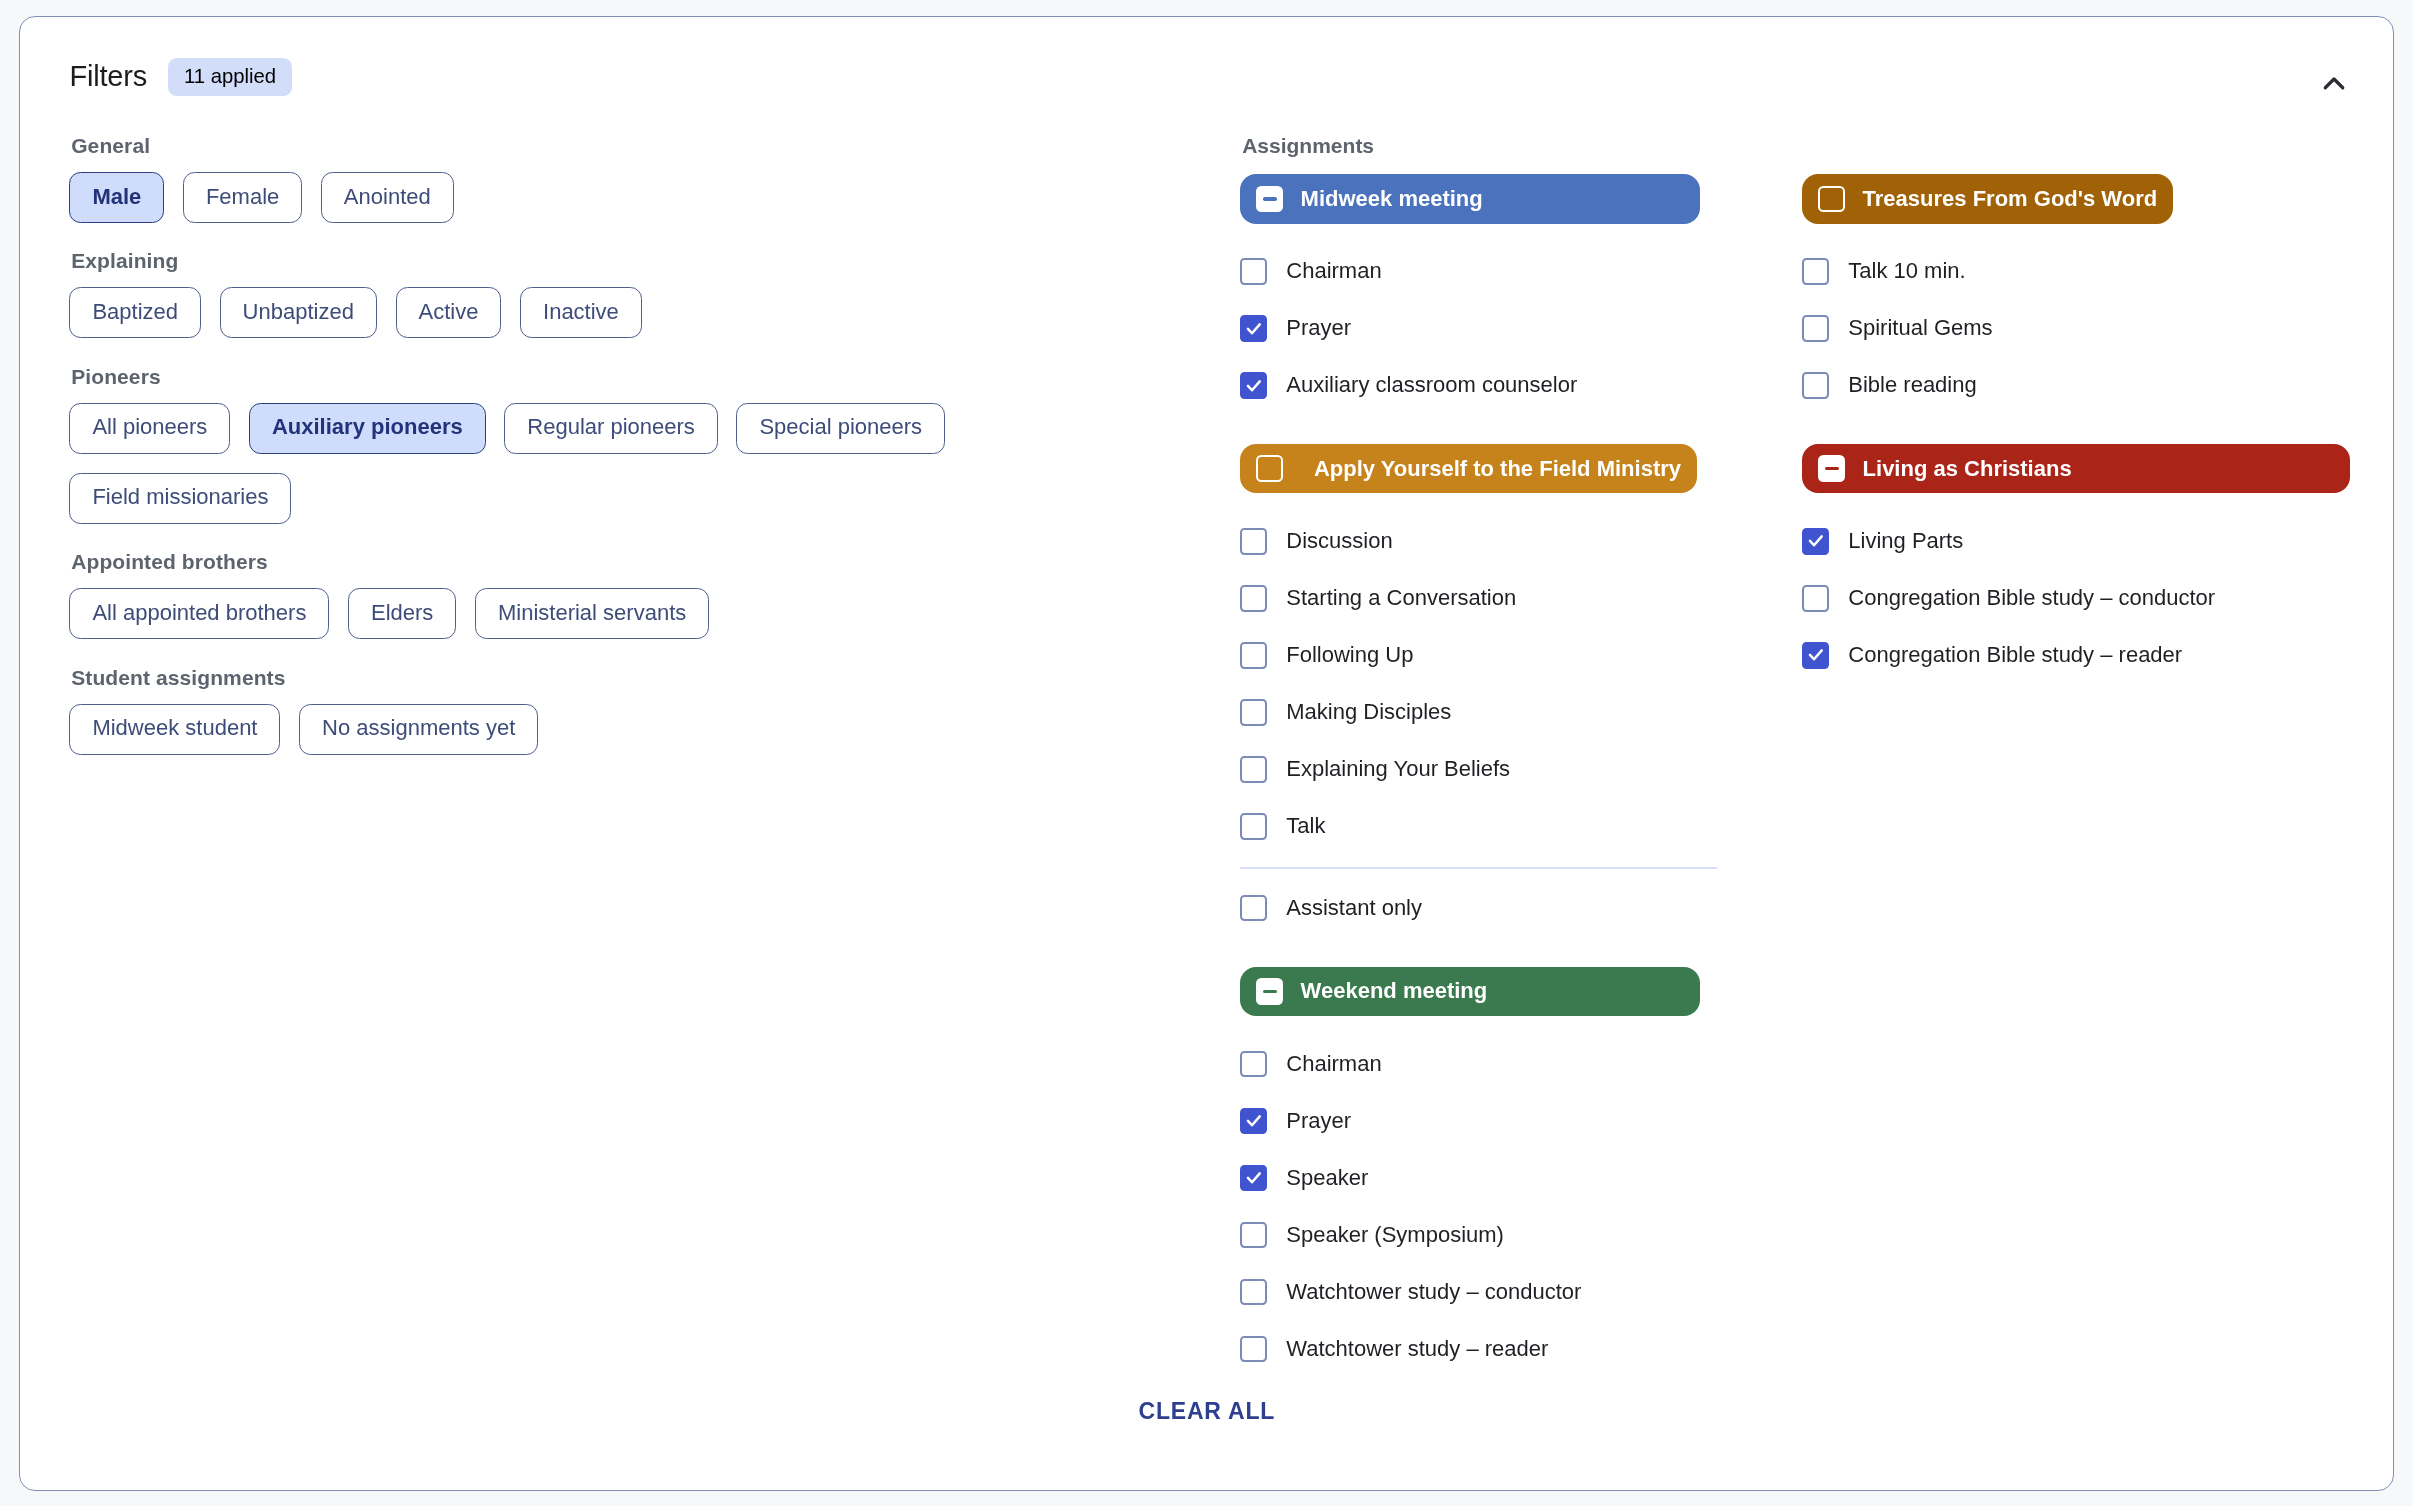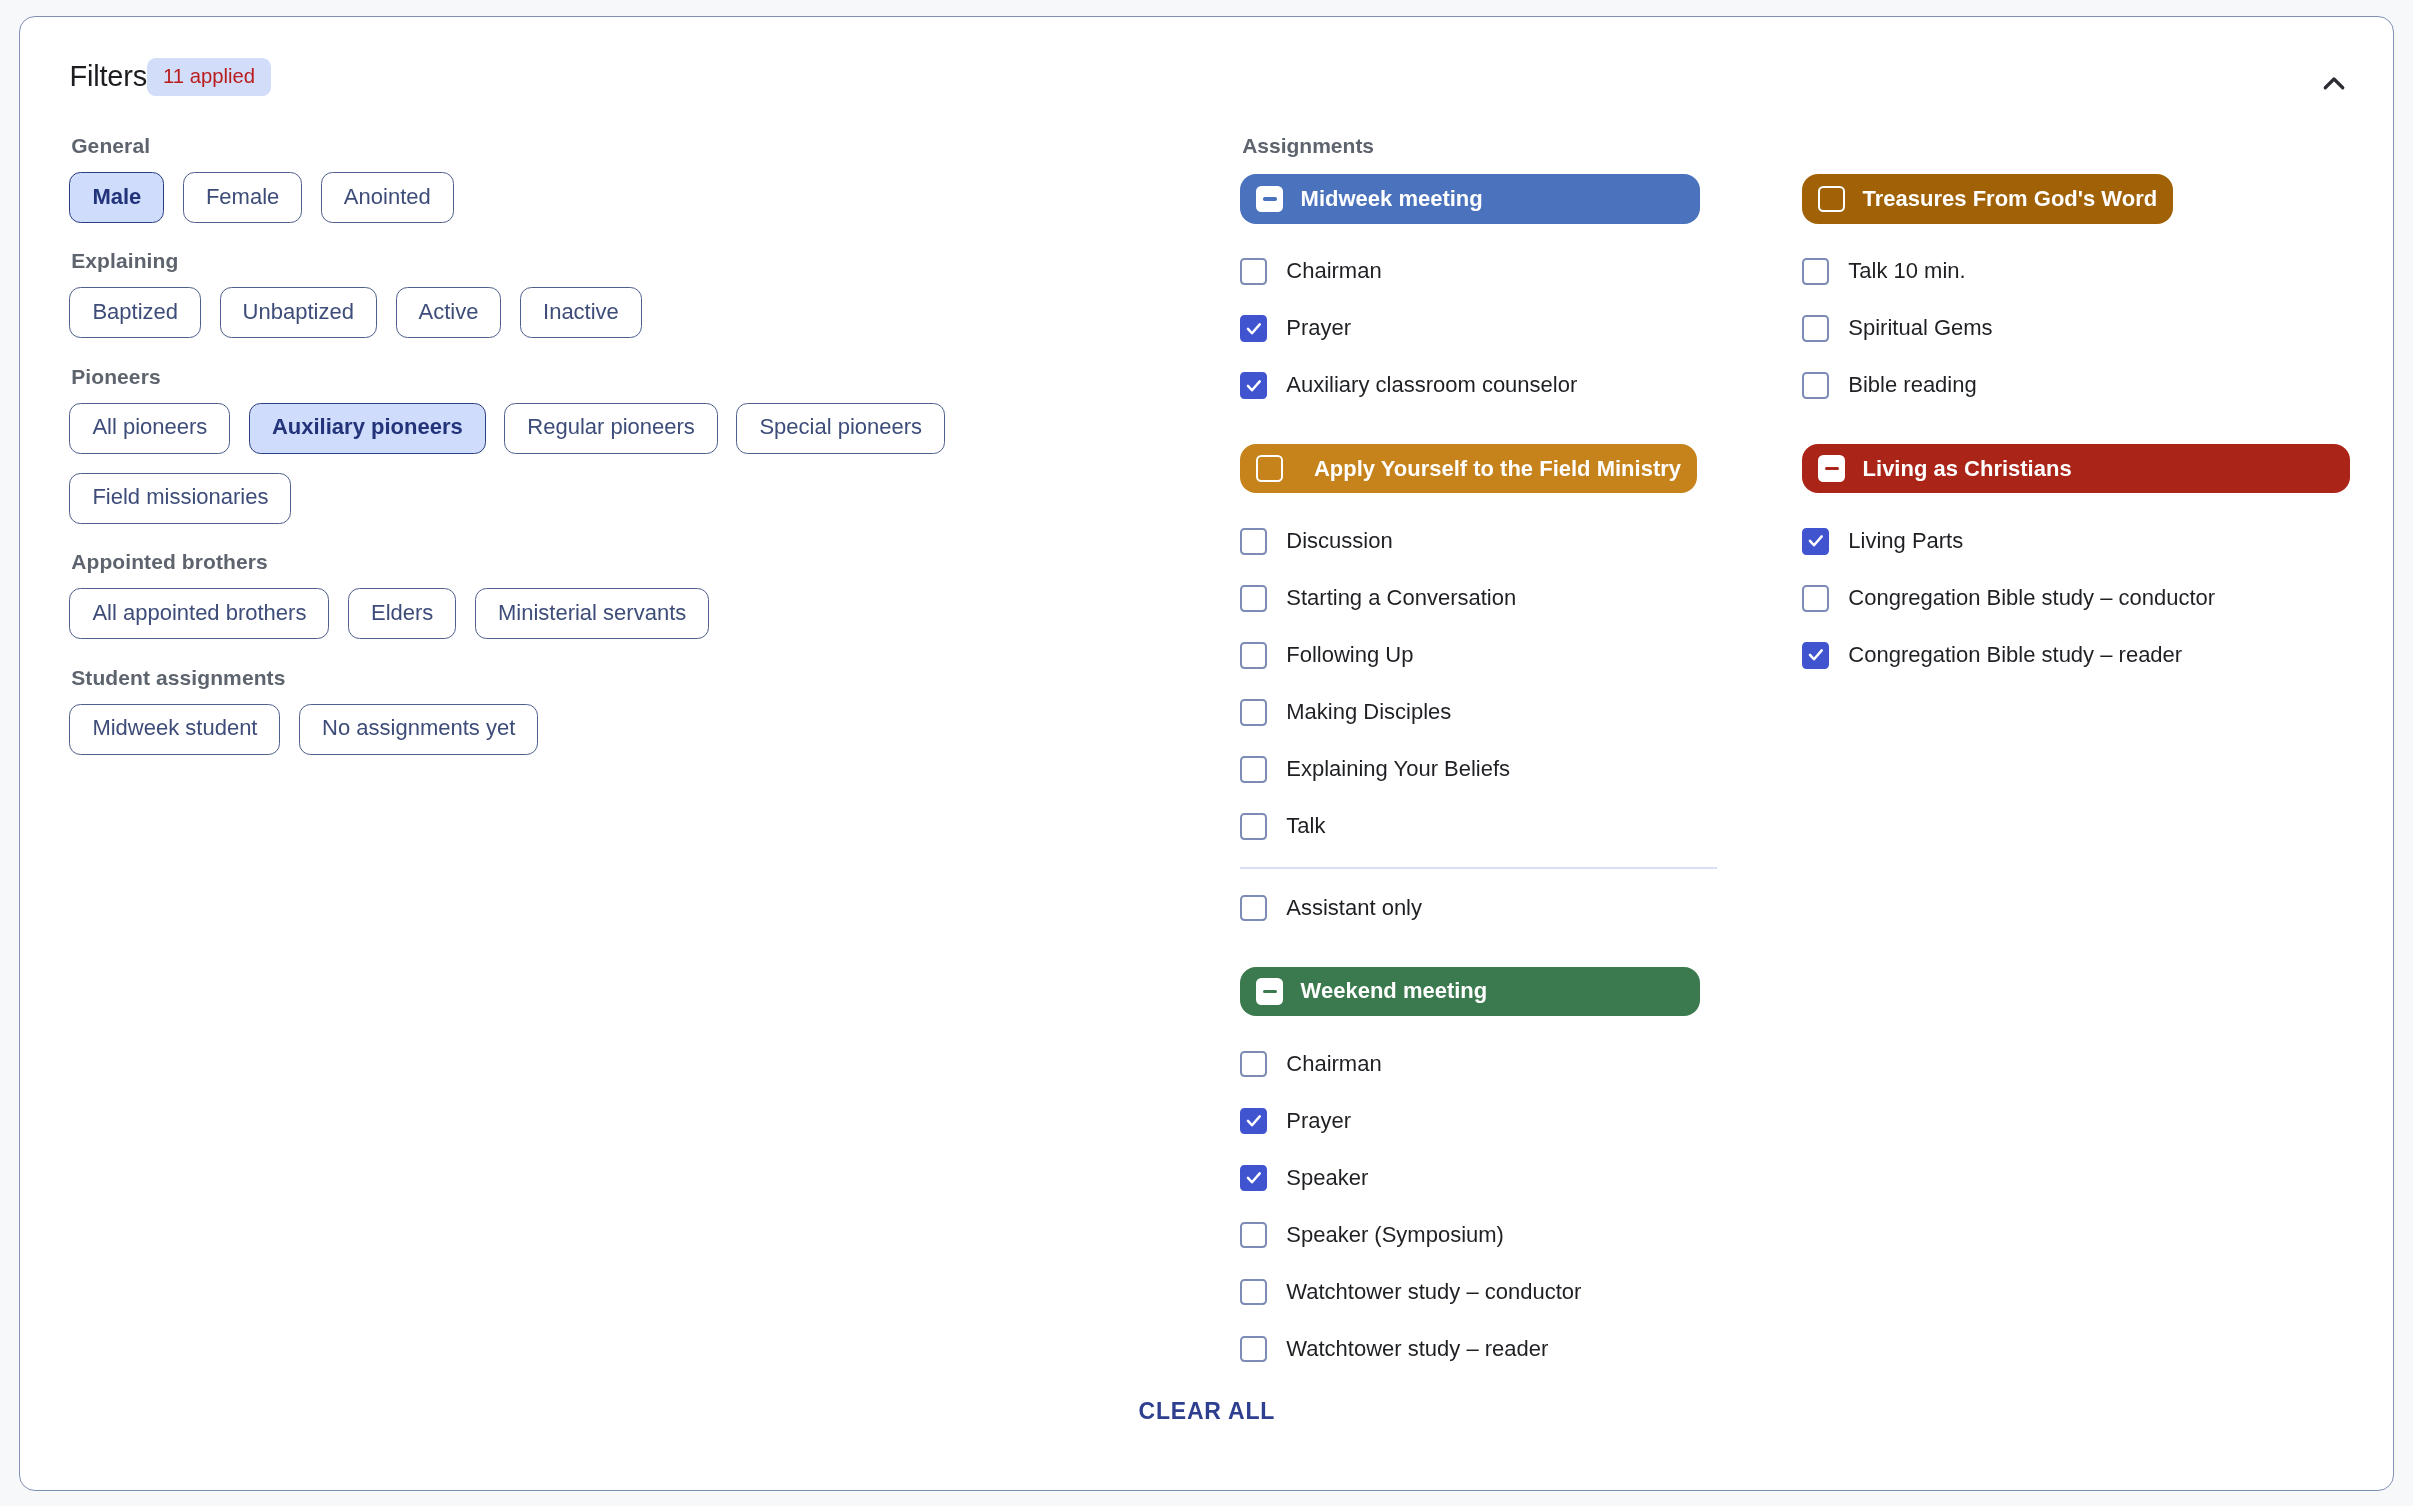--- a/index.html
+++ b/index.html
@@ -19,27 +19,27 @@
     border-radius: 16px;
     overflow: hidden;
   }
 
   
   .card-header {
     position: absolute; left: 0; top: 0; right: 0; height: 97px;
   }
   .title-wrap {
     position: absolute; left: 49px; top: 41px;
-    display: flex; align-items: center; 
+    display: flex; align-items: center; gap: 21px;
   }
   .title {
     font-size: 29px; color: #1b1d20; letter-spacing: -0.2px;
   }
   .badge {
-    background: #d2ddfa; color: #b91c1c;
+    background: #d2ddfa; color: #000000;
     font-size: 20.3px; font-weight: 500;
     padding: 8px 16px 9.7px; border-radius: 8.8px;
     line-height: 1;
   }
   .collapse-btn {
     position: absolute; right: 34px; top: 42px;
     width: 50px; height: 50px;
     display: flex; align-items: center; justify-content: center;
     cursor: pointer;
   }

